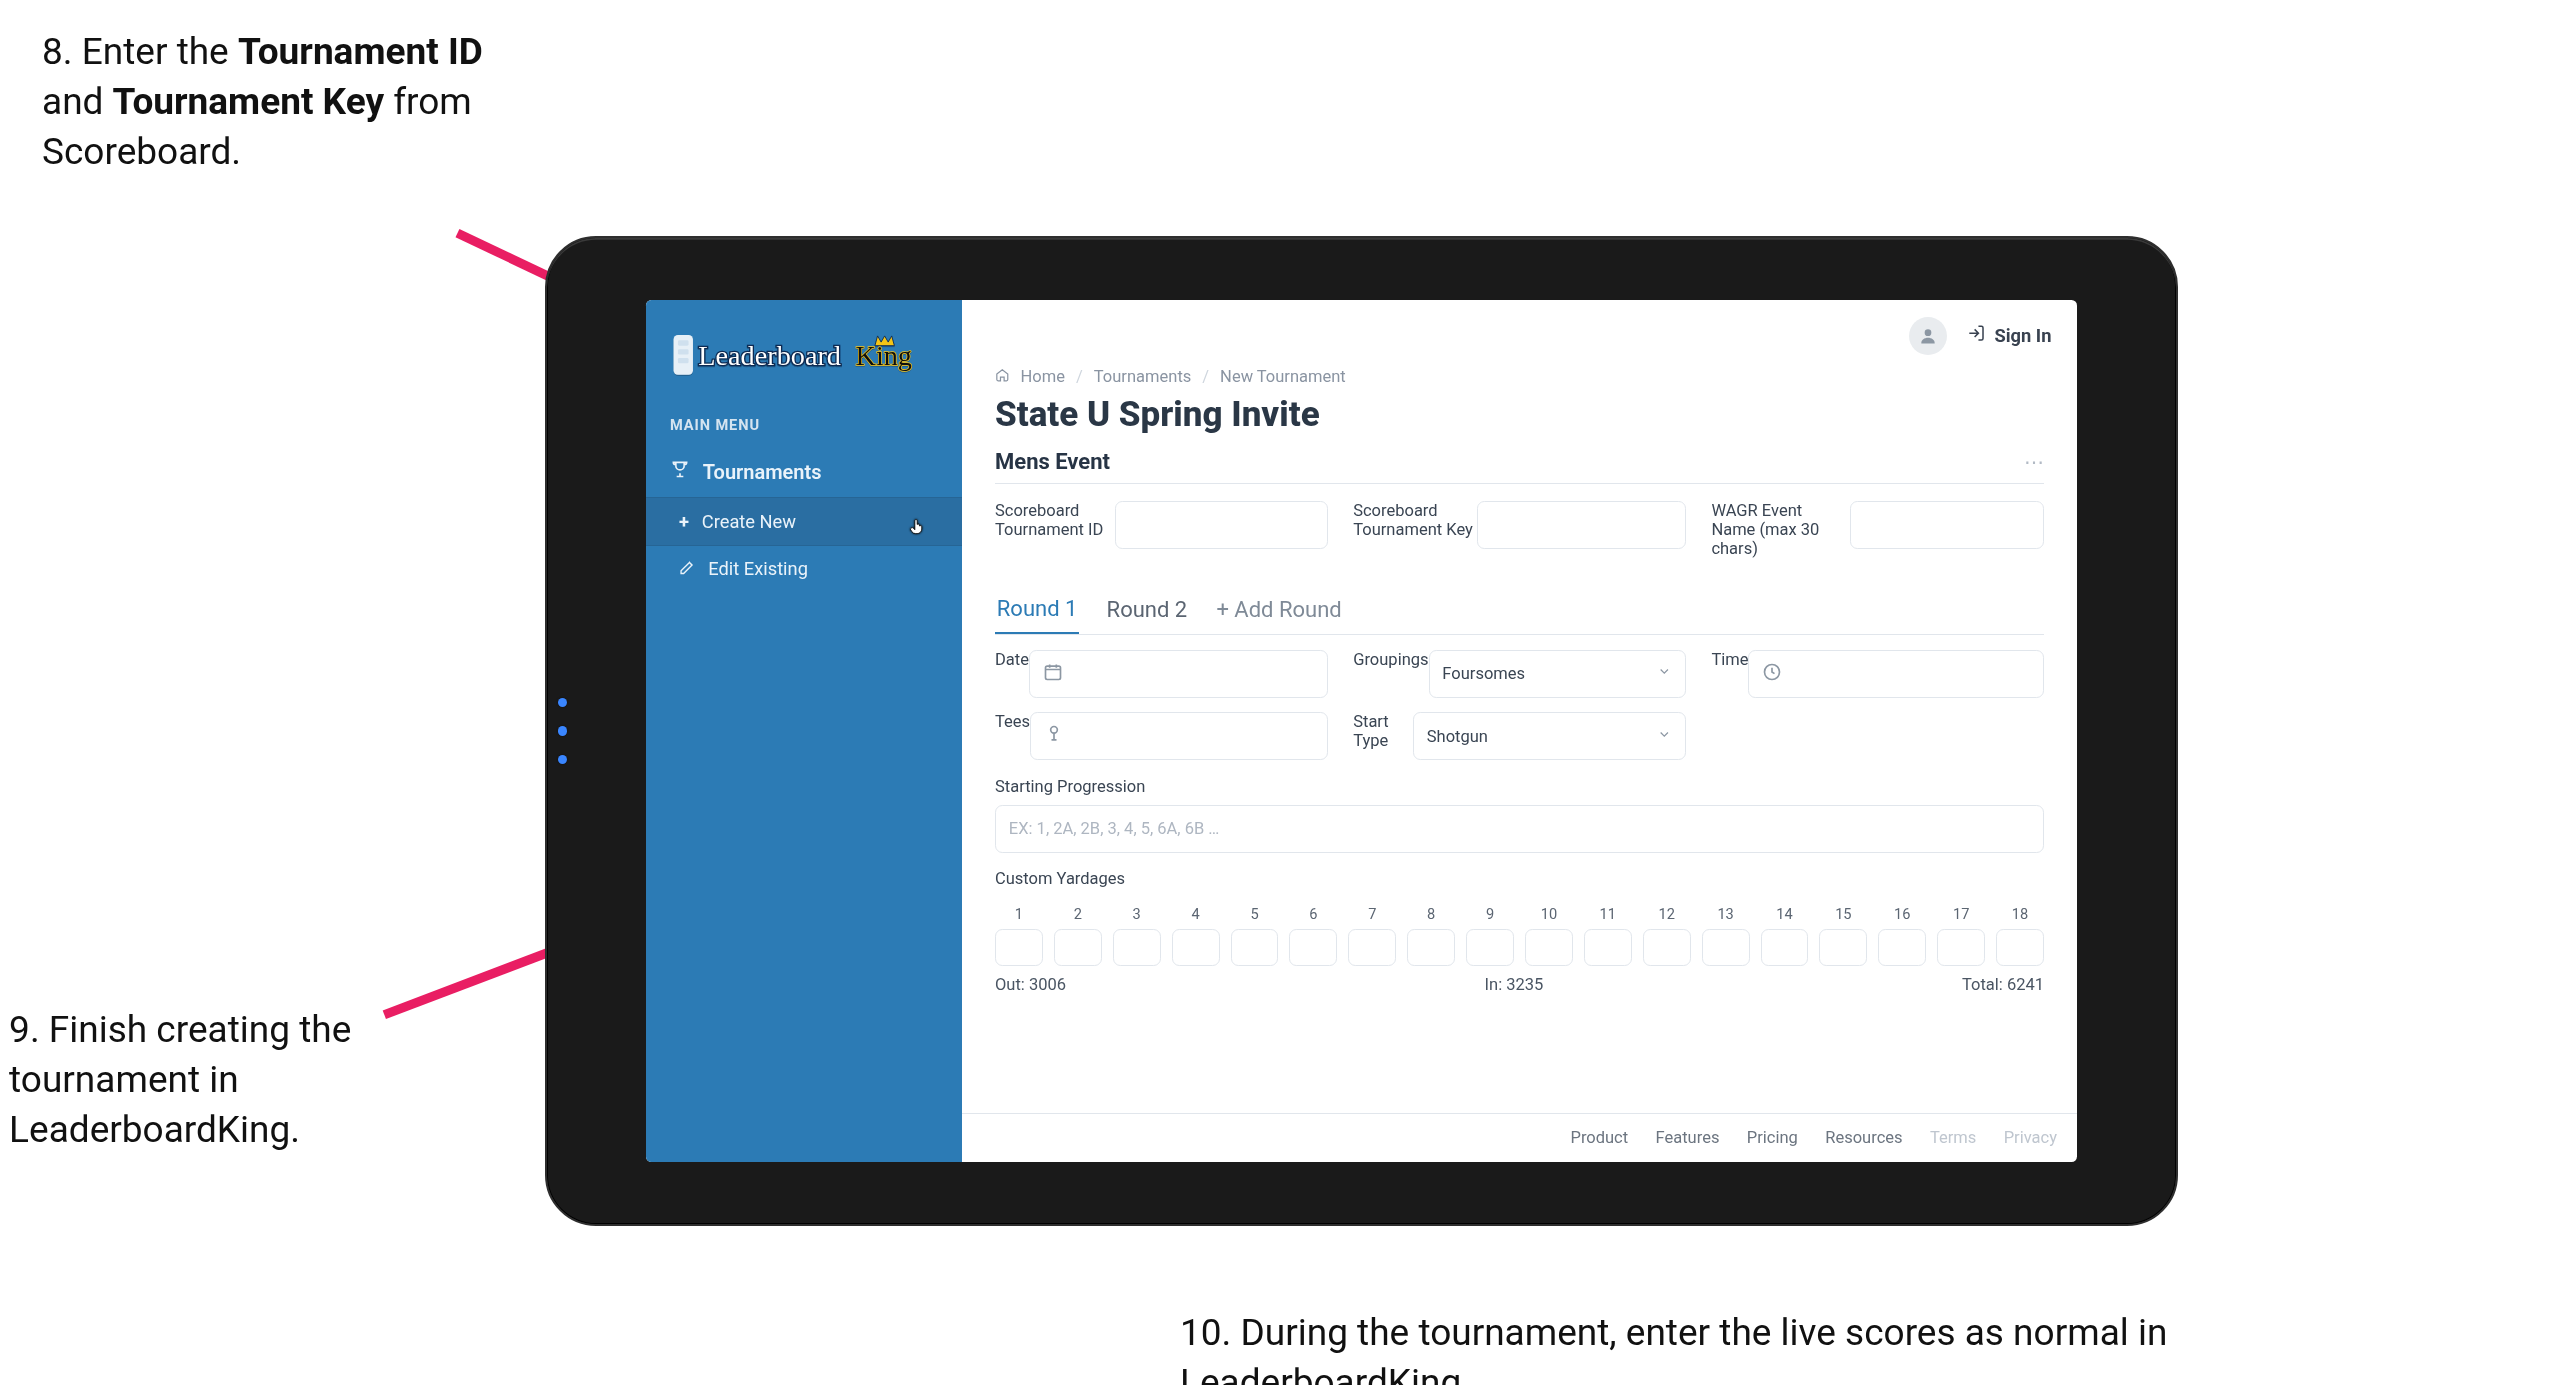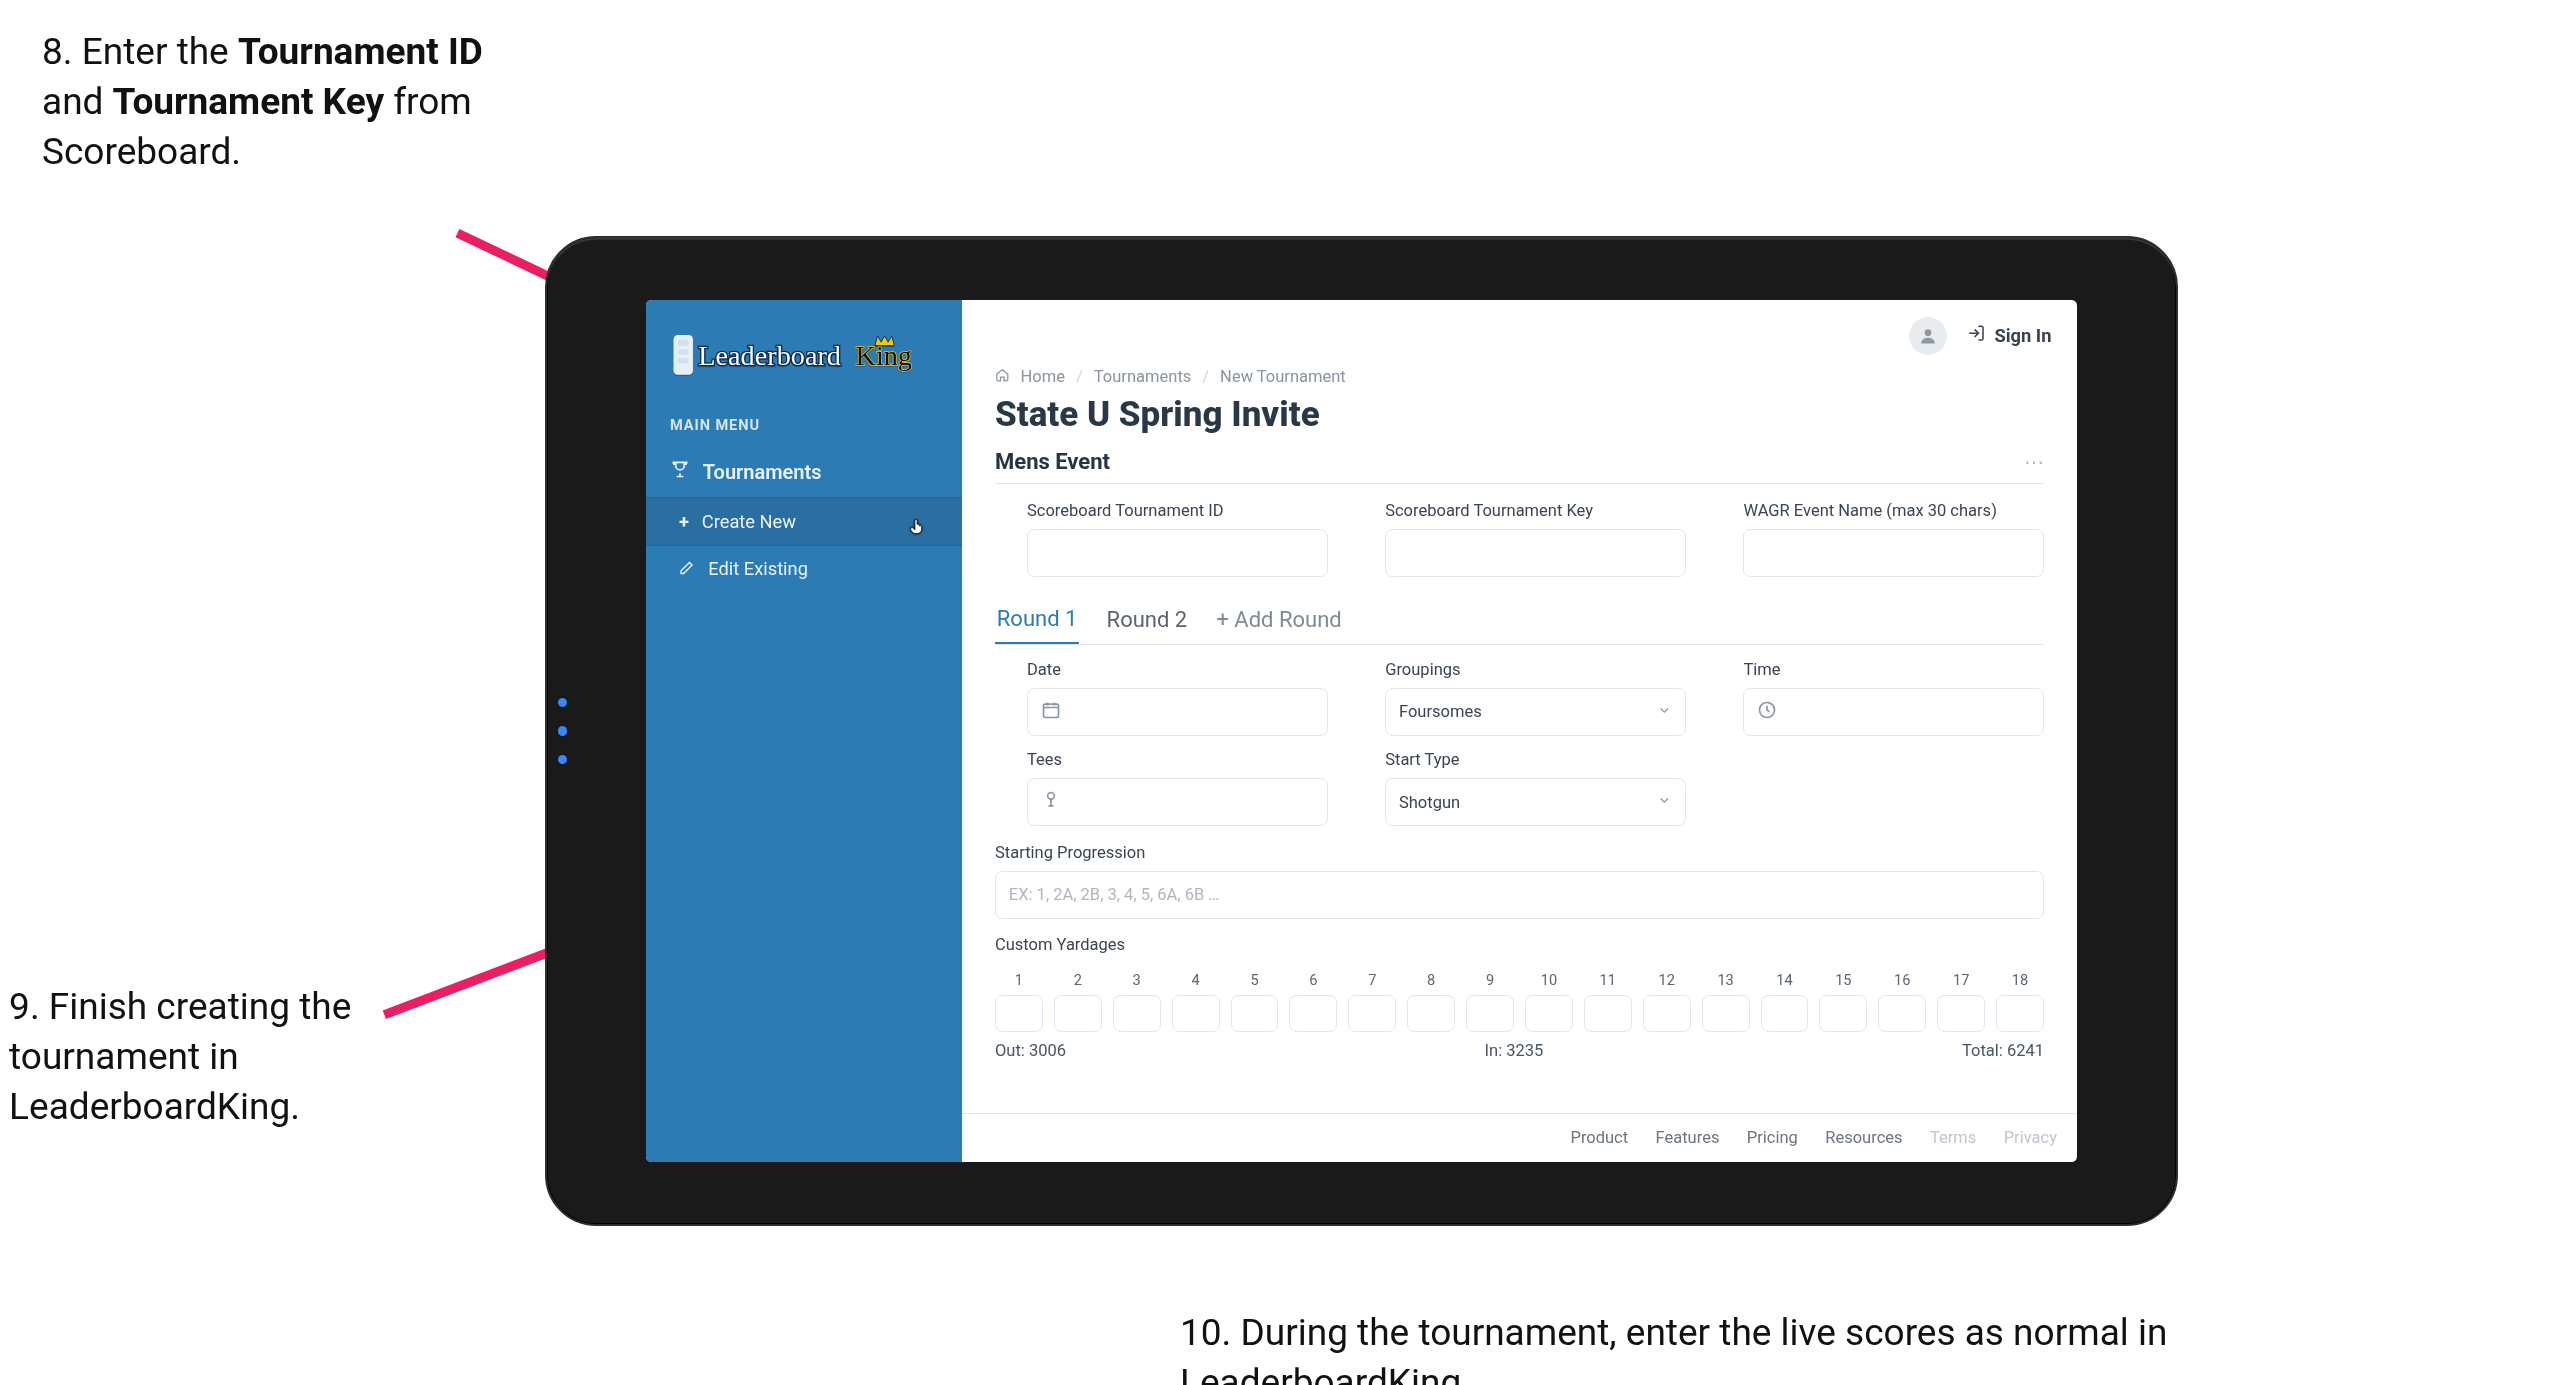--- a/index.html
+++ b/index.html
@@ -31,21 +31,21 @@
 
   
   .anno {
     position: absolute;
     font-size: 37px;
     line-height: 1.35;
     color: #111;
   }
   .anno b { font-weight: 700; }
   .anno.step8 { left: 42px; top: 27.4px; width: 476px; }
-  .anno.step9 { left: 9.1px; top: 982px; width: 375px; }
+  .anno.step9 { left: 9.1px; top: 1005px; width: 375px; }
   .anno.step10 { left: 1180px; top: 1308px; width: 1116px; }
 
   
   svg.arrows {
     position: absolute;
     left: 0; top: 0;
     width: 2576px; height: 1385px;
     pointer-events: none;
   }
 
@@ -230,21 +230,21 @@
   
   .footer {
     border-top: 0.9px solid var(--border);
     display: flex; justify-content: flex-end; gap: 27.4px;
     padding: 14.6px 20px; font-size: 16.5px;
     color: var(--footer-link);
   }
   .footer .muted { color: var(--footer-link-muted); }
 
   
-  .row3 .field { display: flex; flex-direction: column; margin-left: 32px; }
+  .row3 .field { display: flex; flex-direction: row; }
 </style>
 </head>
 <body>
 
 <div class="canvas">
 
   <div class="anno step8">
     <span>8. Enter the </span><b>Tournament ID</b><span> and </span><b>Tournament Key</b><span> from Scoreboard.</span>
   </div>
   <div class="anno step9">9. Finish creating the tournament in LeaderboardKing.</div>

